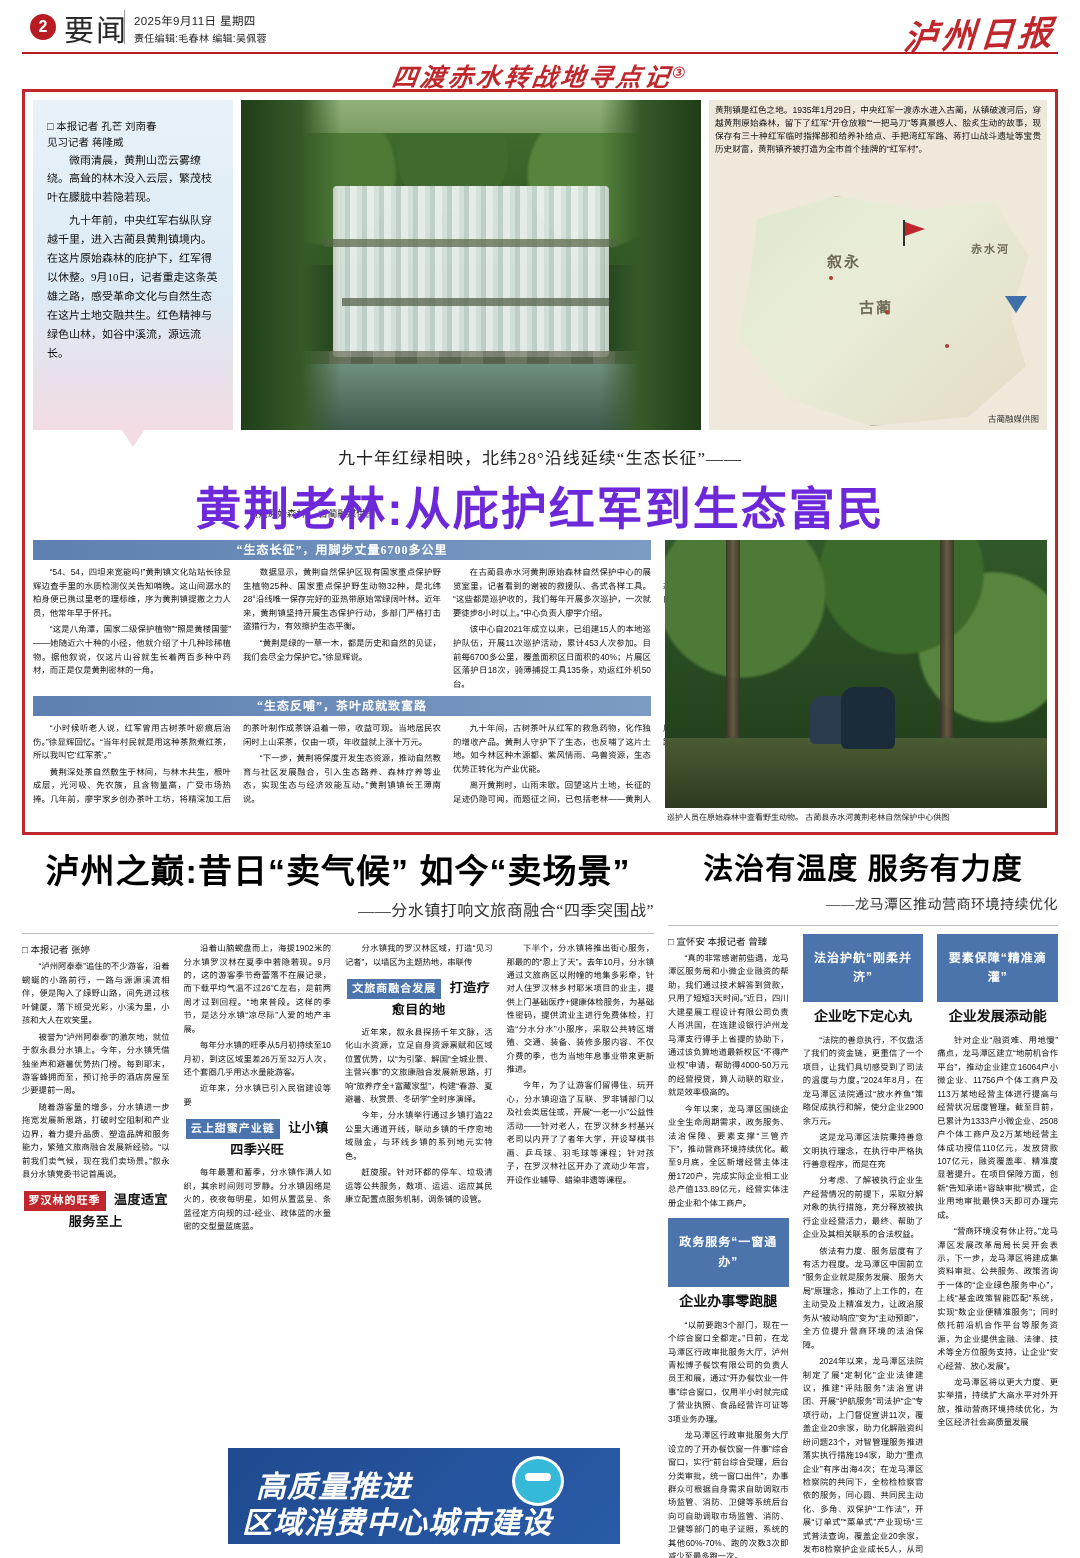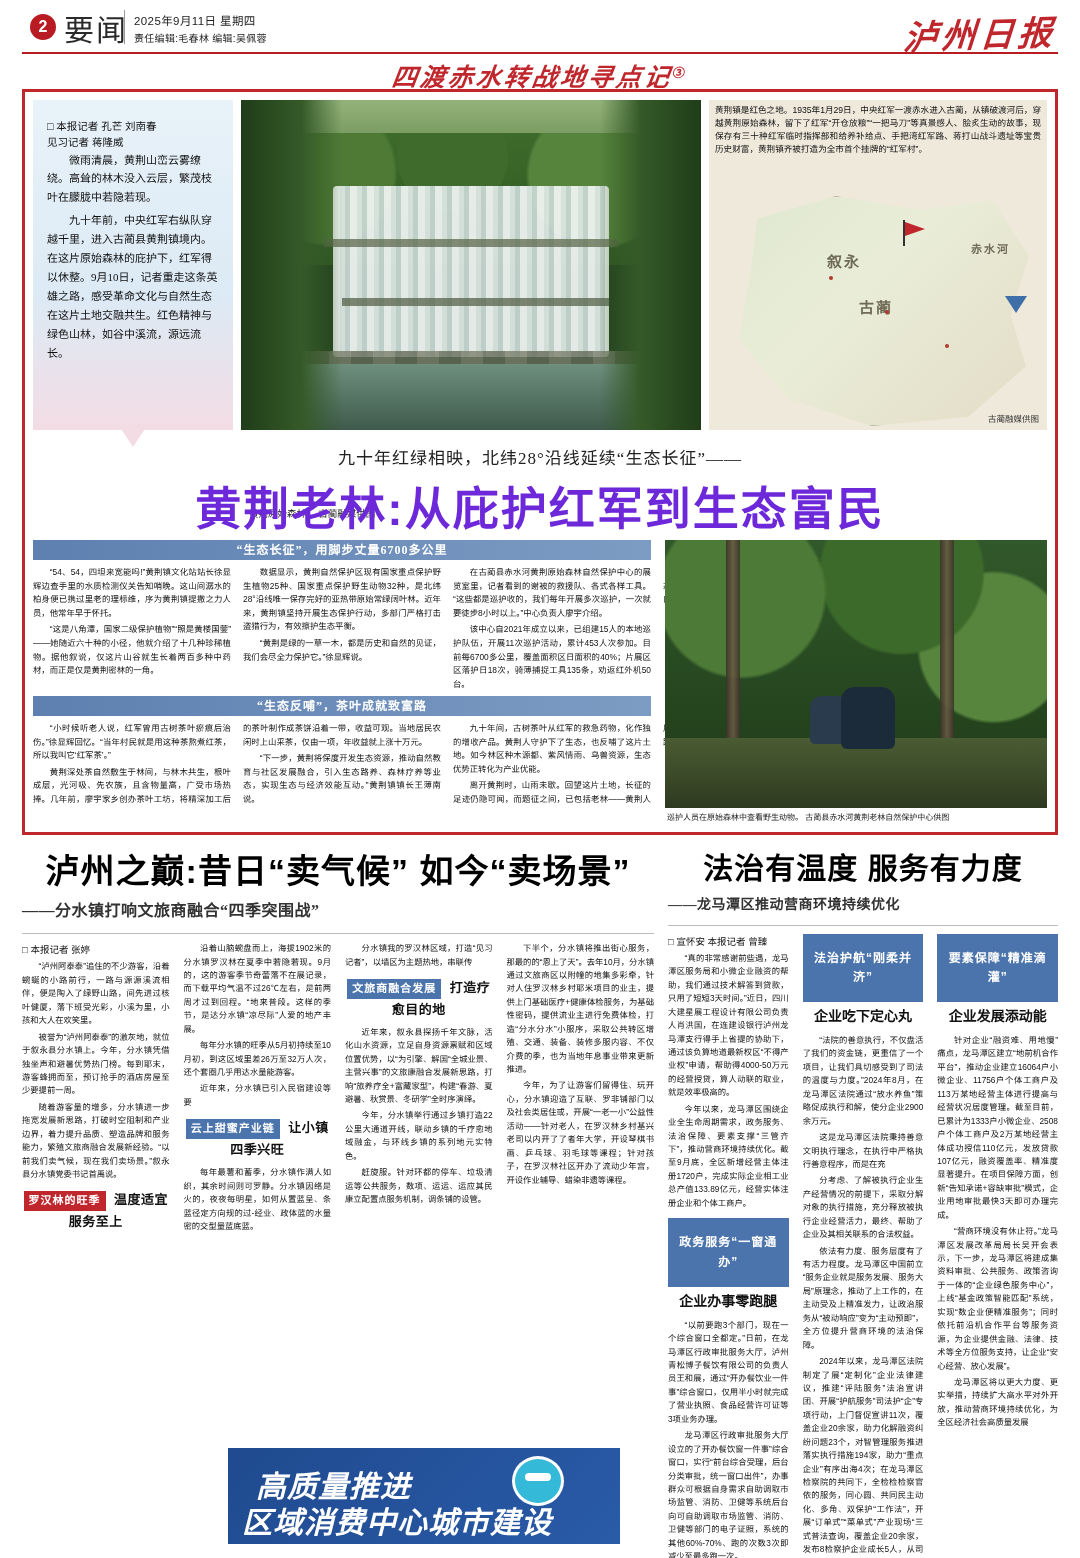--- a/index.html
+++ b/index.html
@@ -126,21 +126,21 @@
   .cap-forest{position:absolute;left:634px;top:271px;width:380px;font-size:8px;color:#222;
       font-family:"Liberation Sans",sans-serif;}
 
   
   .lower{position:absolute;left:22px;top:852px;width:1036px;}
   .art-left{position:absolute;left:0;top:0;width:632px;}
   .art-right{position:absolute;left:646px;top:0;width:390px;}
 
   .hl-main{font-size:34px;font-weight:bold;text-align:center;letter-spacing:1px;color:#000;
       font-family:"Liberation Sans",sans-serif;line-height:1.15;}
-  .hl-sub{font-size:16px;text-align:left;color:#333;margin-top:6px;letter-spacing:.5px;font-weight:bold;}
+  .hl-sub{font-size:16px;text-align:right;color:#333;margin-top:6px;letter-spacing:.5px;}
   .hl-rule{height:1px;background:#bbb;margin:12px 0 8px 0;}
 
   .byline2{font-size:9.5px;color:#111;font-family:"Liberation Sans",sans-serif;margin-bottom:4px;}
 
   .cols4{column-count:4;column-gap:14px;font-size:8.3px;line-height:1.62;text-align:justify;
       font-family:"Liberation Sans",sans-serif;color:#111;}
   .cols3{column-count:3;column-gap:14px;font-size:8.3px;line-height:1.62;text-align:justify;
       font-family:"Liberation Sans",sans-serif;color:#111;}
   .cols4 p,.cols3 p{margin:0 0 3px 0;text-indent:2em;break-inside:avoid-column;}
 

